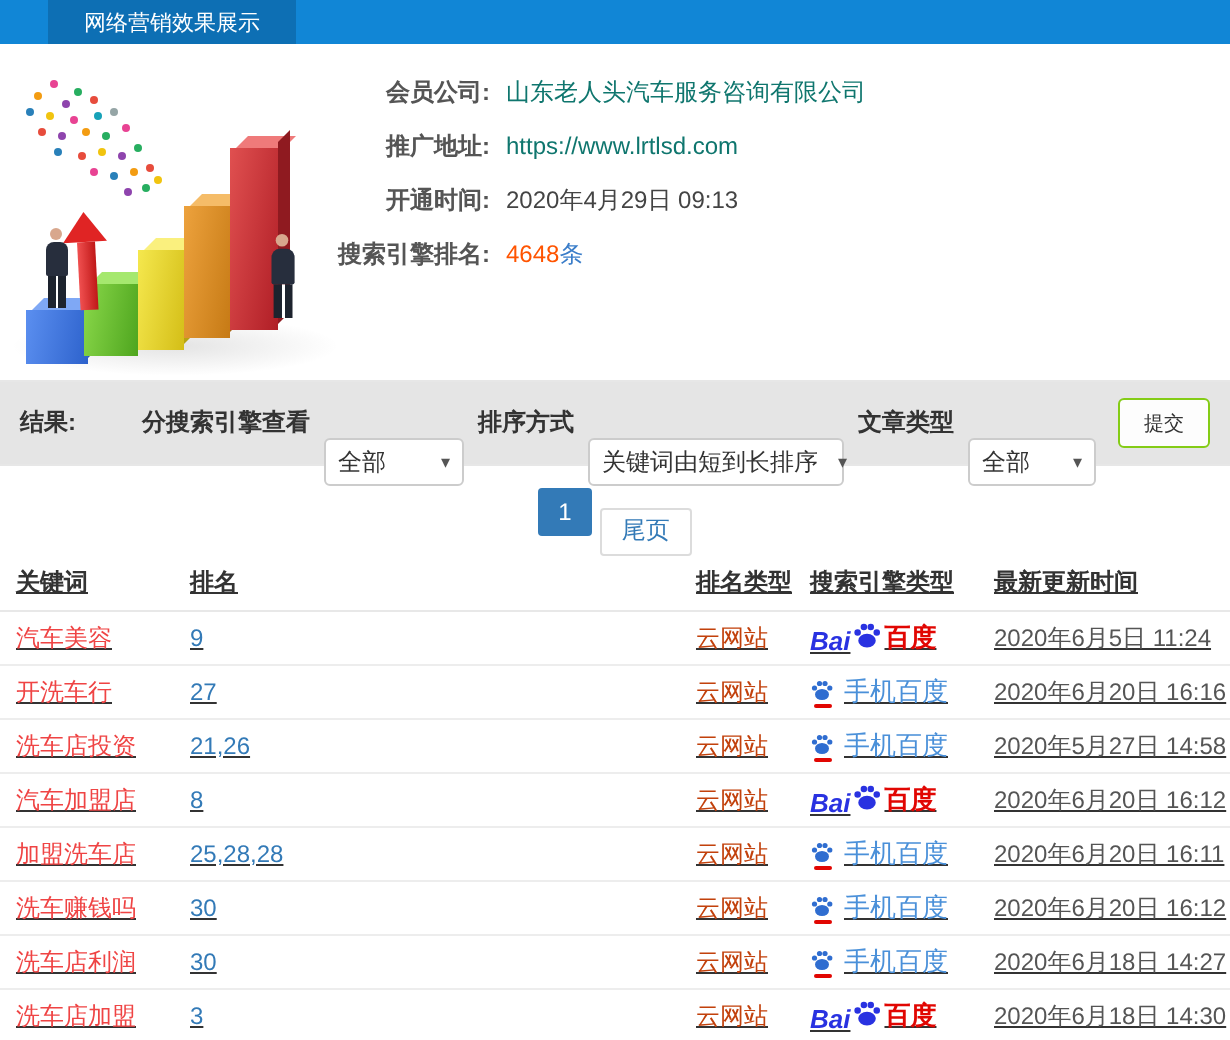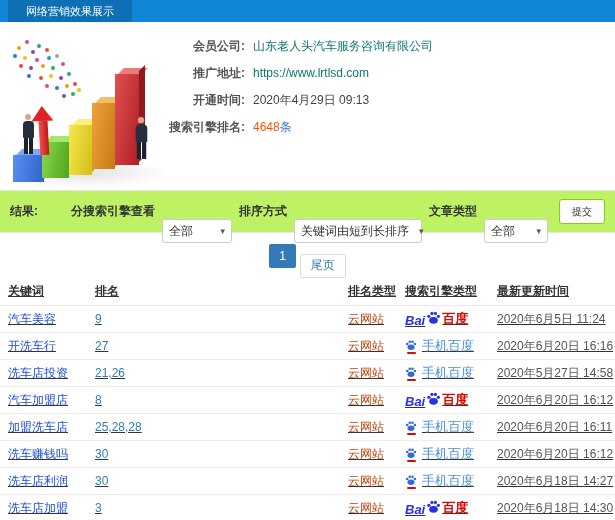--- a/index.html
+++ b/index.html
@@ -1,21 +1,21 @@
 <!DOCTYPE html>
 <html><head>
 <meta charset="utf-8">
 <style>
   * { margin:0; padding:0; box-sizing:border-box; }
   body { font-family:"Liberation Sans","DejaVu Sans",sans-serif; background:#fff; }
   .page { position:relative; width:615px; height:520px; background:#fff; overflow:hidden; }
 
   
   .titlebar { height:22px; background:#1186d6; display:flex; align-items:stretch; }
-  .titletab { background:#0d6fb4; color:#fff; font-size:11px; display:flex; align-items:center; padding:0 18px 0 18px; margin-left:8px; }
+  .titletab { background:#0d6fb4; color:#fff; font-size:11px; display:flex; align-items:center; padding:0 18px 0 18px; margin-left:24px; }
 
   
   .top-section { position:relative; height:168px; background:#fff; }
   .info-rows { padding-top:17px; }
   .info-row { display:flex; align-items:center; margin-bottom:13px; font-size:12px; line-height:14px; }
   .info-label { width:245px; text-align:right; color:#555; font-weight:bold; flex:0 0 245px; }
   .info-value { margin-left:8px; color:#444; }
   .info-value.link { color:#0f766e; cursor:pointer; }
   .rank-num { color:#ff5400; }
   .rank-unit { color:#3a7dc9; }
@@ -55,21 +55,21 @@
   .arrow-shaft { width:9px; height:34px; background:linear-gradient(90deg,#f05050,#c01818); margin:0 auto; }
 
   .person { position:absolute; }
   .p-head { width:6px; height:6px; border-radius:50%; background:#d8a78d; margin:0 auto 1px; }
   .p-torso { width:11px; height:17px; background:#272e3d; border-radius:4px 4px 1px 1px; margin:0 auto; }
   .p-legs { width:9px; height:16px; margin:0 auto; background:linear-gradient(90deg,#1d232e 42%,#fff 42%,#fff 58%,#1d232e 58%); }
   .person-left { left:16px; top:84px; width:14px; }
   .person-right { left:129px; top:88px; width:14px; transform:scale(1.05); }
 
   
-  .filterbar { height:43px; background:#bef264; border-top:1px solid #e7e7e7; border-bottom:1px solid #e7e7e7;
+  .filterbar { height:43px; background:#e5e5e5; border-top:1px solid #e7e7e7; border-bottom:1px solid #e7e7e7;
      display:flex; align-items:center; padding:12px 10px; font-size:12px; color:#333; }
   .result-label { font-weight:bold; color:#333; }
   .filter-controls { margin-left:auto; display:flex; align-items:center; gap:7px; }
   .f-label { font-weight:bold; color:#333; white-space:nowrap; }
   .select { background:#fff; border:1px solid #ccc; border-radius:3px; height:24px; display:flex; align-items:center;
      padding:0 6px; color:#333; cursor:pointer; white-space:nowrap;margin-top:39px; }
   .select .caret { margin-left:10px; font-size:9px; color:#555; }
   .sel-engine { width:70px; justify-content:space-between; }
   .sel-sort { width:128px; justify-content:space-between; }
   .sel-type { width:64px; justify-content:space-between; }
@@ -81,21 +81,21 @@
   .page-btn { height:24px; min-width:26px; display:flex; align-items:center; justify-content:center;
      padding:0 10px; font-size:12px; border-radius:2px; cursor:pointer; }
   .page-current { background:#337ab7; color:#fff; }
   .page-next { background:#e8e8e8; color:#333; border:1px solid #e0e0e0; }
   .page-last { background:#fff; color:#337ab7; border:1px solid #dcdcdc;margin-top:20px; }
 
   
   .t-head, .t-row { display:grid; grid-template-columns:87px 253px 57px 92px 1fr; align-items:center; padding-left:8px;text-decoration:underline; }
   .t-head { height:28px; font-size:12px; font-weight:bold; color:#333; border-bottom:1px solid #e8e8e8; }
   .t-row { height:27px; font-size:12px; color:#333; border-bottom:1px solid #ededed; background:#fff; }
-  .cell-keyword { color:#1d4ed8; }
+  .cell-keyword { color:#ef4444; }
   .cell-rank { color:#337ab7; cursor:pointer; }
   .cell-ranktype { color:#c2410c; }
   .cell-updated { color:#555; }
   .engine-cell { display:flex; align-items:center; }
   .baidu-full { display:flex; align-items:flex-end; gap:1px; font-weight:bold; font-style:italic; font-size:13px; cursor:pointer; }
   .bai-txt { color:#2932e1; font-style:italic; }
   .du-txt { color:#e10602; font-style:normal; }
   .paw { display:inline-block; }
   .baidu-mobile { display:flex; align-items:center; gap:5px; cursor:pointer; }
   .m-paw-wrap { display:flex; flex-direction:column; align-items:center; }

